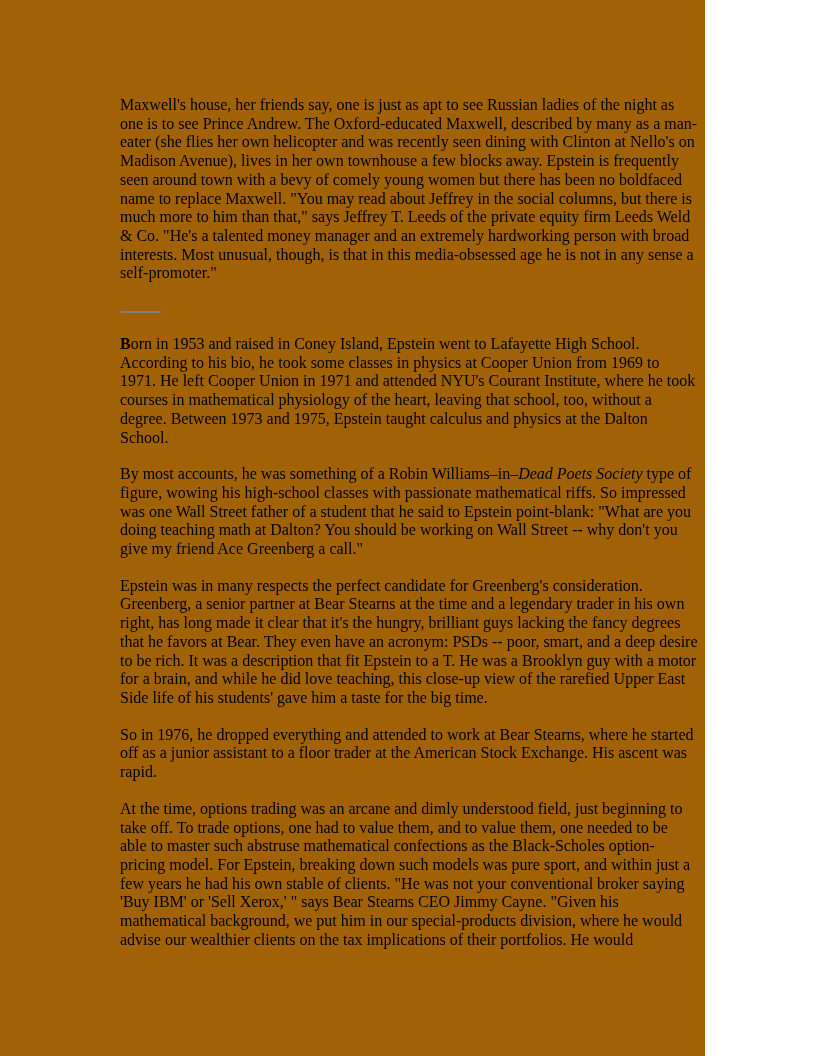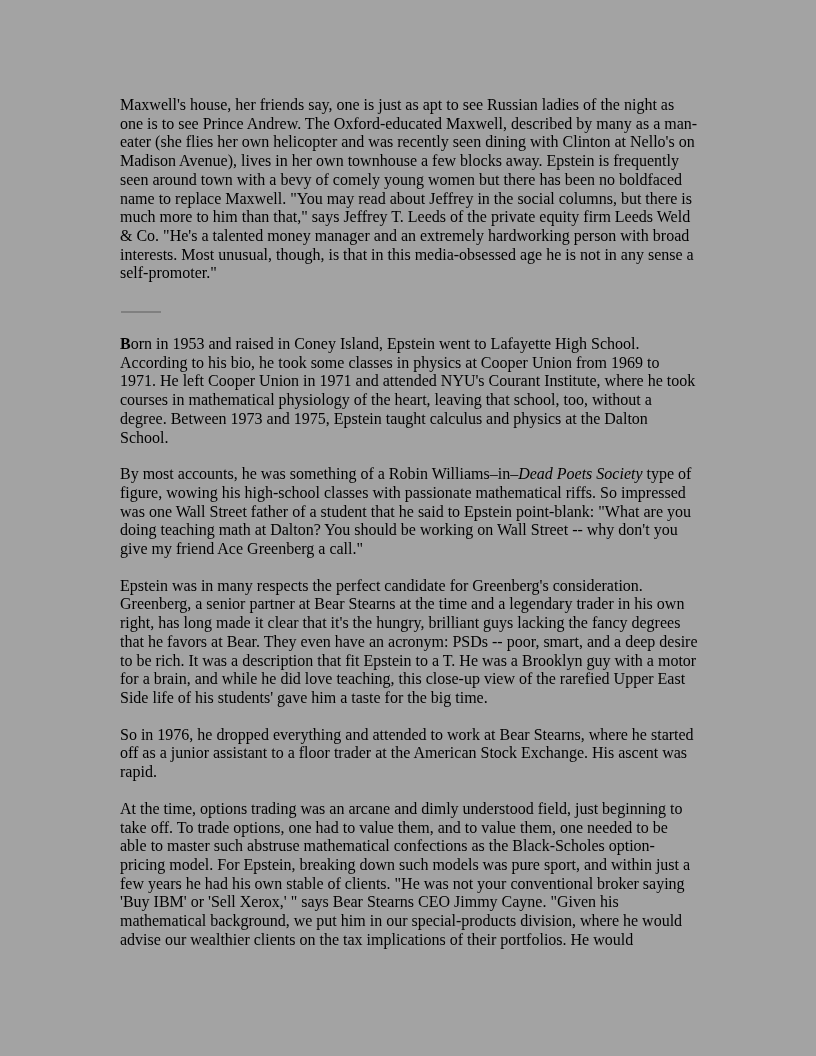--- a/index.html
+++ b/index.html
@@ -4,23 +4,23 @@
 <style>
   html, body { margin: 0; padding: 0; }
   body {
     width: 816px;
     height: 1056px;
     background: #ffffff;
     overflow: hidden;
   }
   .page {
     position: relative;
-    width: 816px;
+    width: 705px;
     height: 1056px;
-    background: #a3a3a3;
+    background: #a16207;
     box-sizing: border-box;
     padding: 96px 120px 0 120px;
     color: #000000;
     font-family: "Liberation Serif", "DejaVu Serif", serif;
     font-size: 16px;
     line-height: 18.7px;
   }
   .content { width: 578px; }
   p.para {
     margin: 0 0 18px 0;

